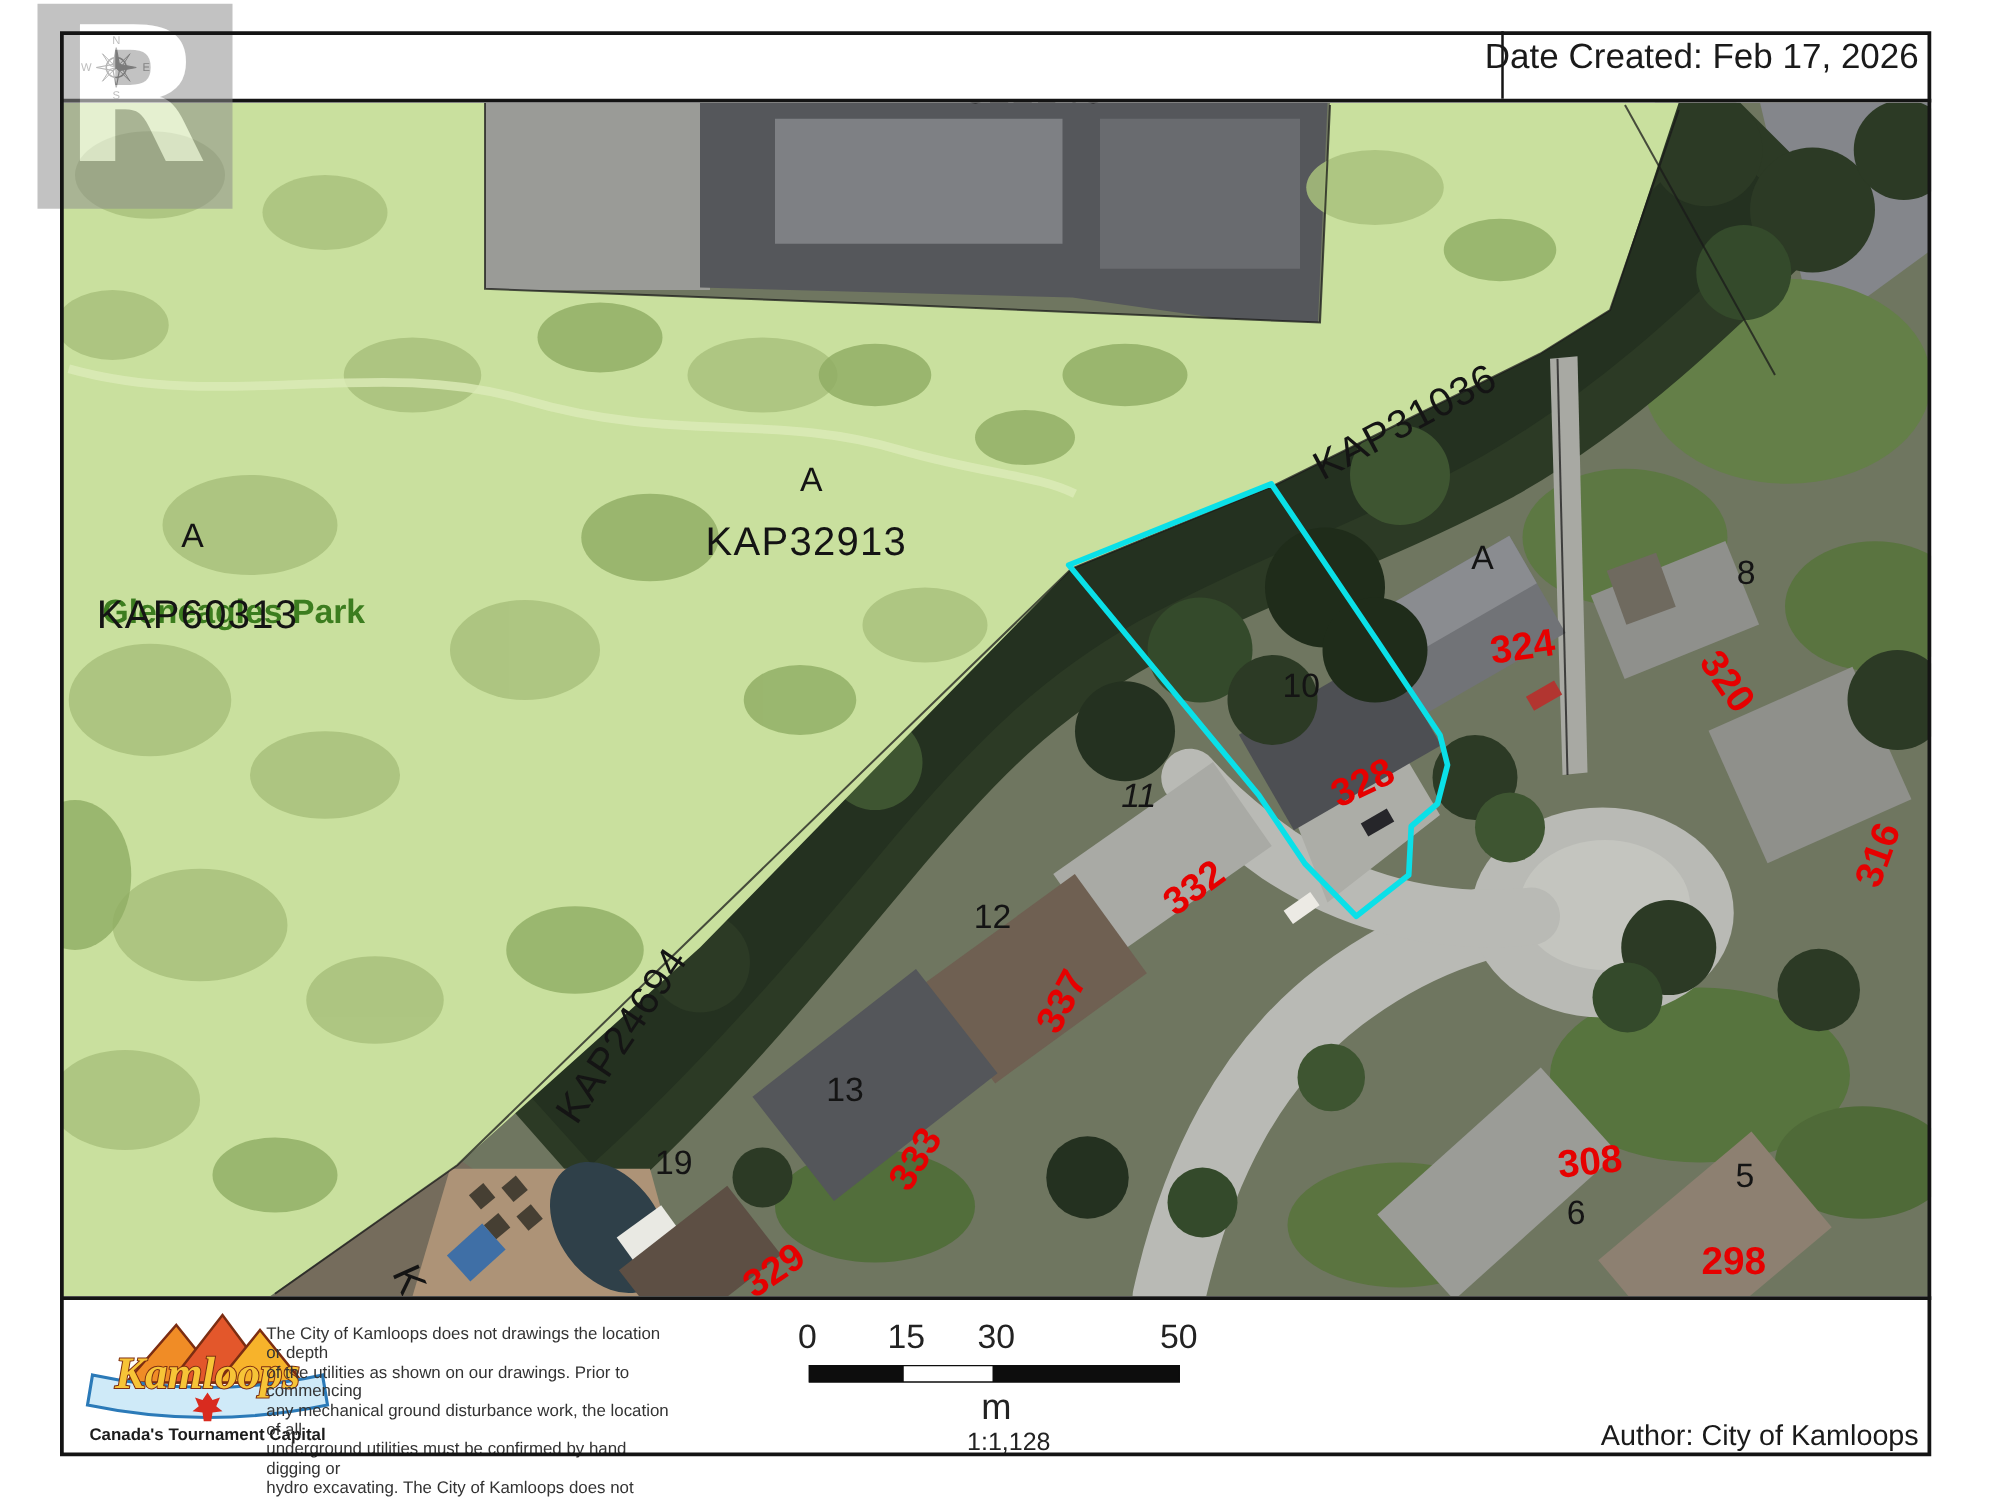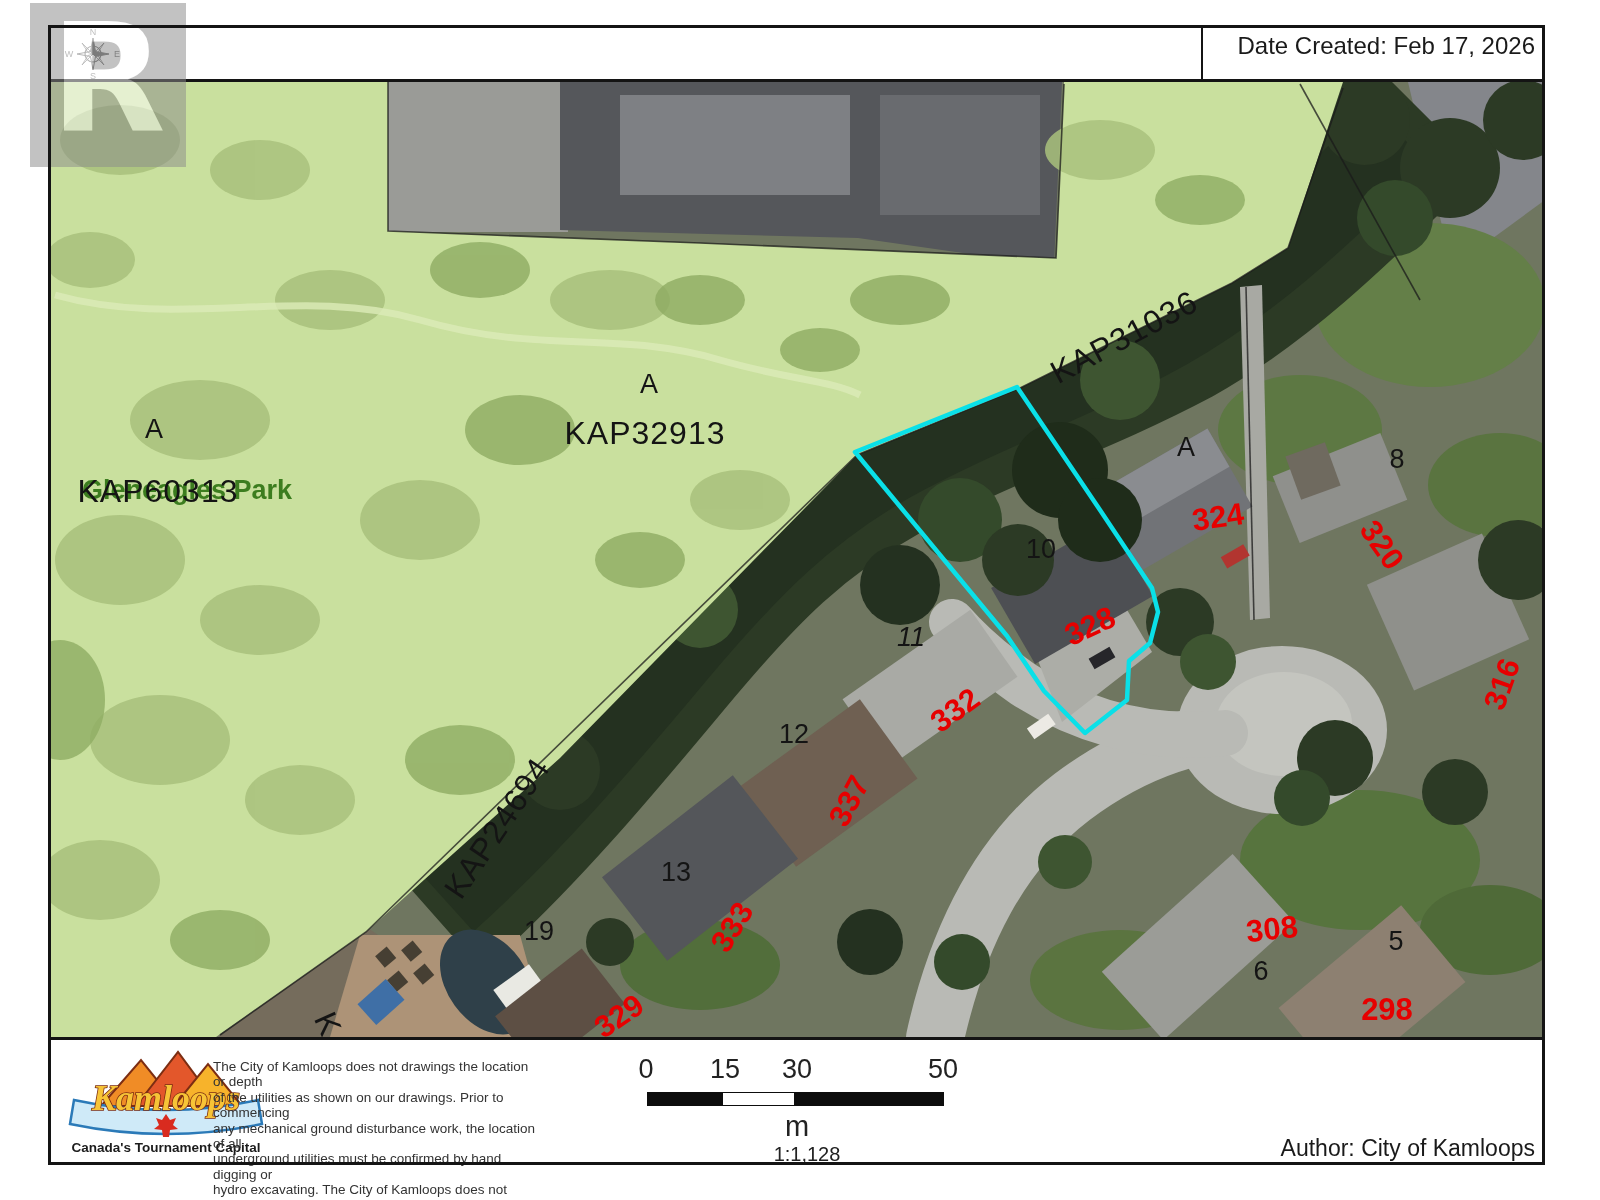--- a/index.html
+++ b/index.html
@@ -9,21 +9,21 @@
   #outer-frame{left:48px;top:25px;width:1497px;height:1140px;border:3px solid #141414;
     box-sizing:border-box;z-index:50;pointer-events:none;}
   
   #header{left:48px;top:25px;width:1497px;height:57px;background:#ffffff;
     border-bottom:3px solid #141414;box-sizing:border-box;z-index:10;}
   #page-title{position:absolute;left:0;right:0;top:50%;transform:translateY(-54%);
     text-align:center;font-size:44px;font-weight:bold;color:#0c0c0c;letter-spacing:1px;}
   #date-box{position:absolute;right:0;top:0;height:100%;width:344px;
     border-left:2px solid #141414;box-sizing:border-box;}
   #date-text{position:absolute;right:10px;top:50%;transform:translateY(-70%);
-    font-size:24px;color:#1a1a1a;white-space:nowrap;}
+    font-size:28px;color:#1a1a1a;white-space:nowrap;}
   #compass{position:absolute;left:14px;top:1px;}
   
   #map-wrap{left:48px;top:82px;width:1497px;height:955px;z-index:1;overflow:hidden;}
   #map-svg{position:absolute;left:0;top:0;}
   #map-labels{left:48px;top:82px;width:1497px;height:955px;z-index:5;overflow:hidden;pointer-events:none;}
   .map-label{position:absolute;white-space:nowrap;
     transform:translate(-50%,-50%) rotate(var(--r,0deg));line-height:1;}
   .map-label.kap{font-size:32px;color:#141414;letter-spacing:1px;}
   .map-label.lot{font-size:27px;color:#141414;}
   .map-label.house{font-size:31px;font-weight:bold;color:#e60000;}

